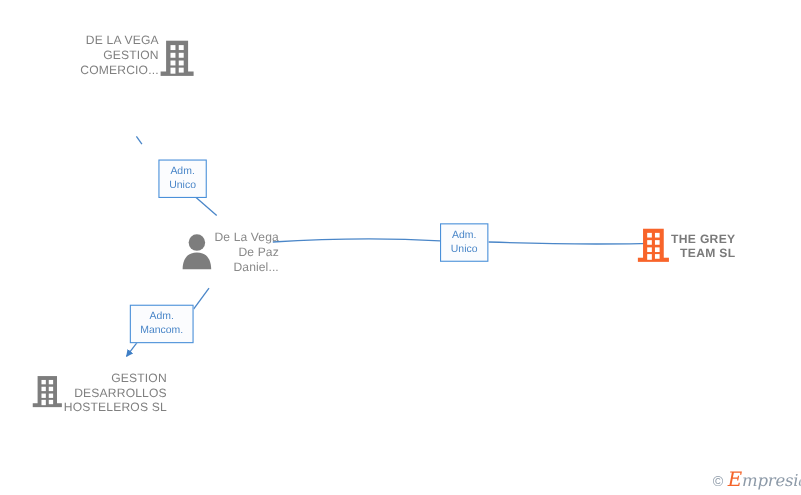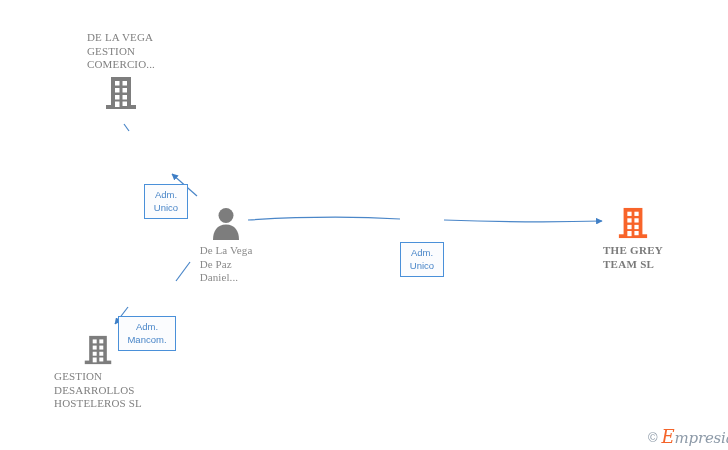--- a/index.html
+++ b/index.html
@@ -24,24 +24,23 @@
     top: 0;
     width: 728px;
     height: 450px;
     pointer-events: none;
   }
 
   
   .node {
     position: absolute;
     display: flex;
-    flex-direction: column;
+    flex-direction: row;
     align-items: center;
-    text-align: left;
-    font-family: Liberation Serif, serif;
+    text-align: right;
   }
   .node-icon {
     display: block;
     line-height: 0;
   }
   .node-label {
     margin-top: 4px;
     font-size: 11px;
     line-height: 13.5px;
     color: #808080;
@@ -75,21 +74,20 @@
     border: 1px solid #4a90d9;
     border-radius: 0;
     background: #fbfcfe;
     color: #4a86c8;
     font-size: 9.5px;
     line-height: 13px;
     text-align: center;
     padding: 3px 5px 4px 5px;
     white-space: pre-line;
     z-index: 5;
-    margin-top: 39px;
   }
   #rel-adm-unico-gestion { left: 144px; top: 145px; width: 44px; }
   #rel-adm-unico-grey    { left: 400px; top: 203px; width: 44px; }
   #rel-adm-mancom-vegran { left: 118px; top: 277px; width: 58px; }
 
   
   #watermark {
     position: absolute;
     left: 648px;
     top: 428px;

